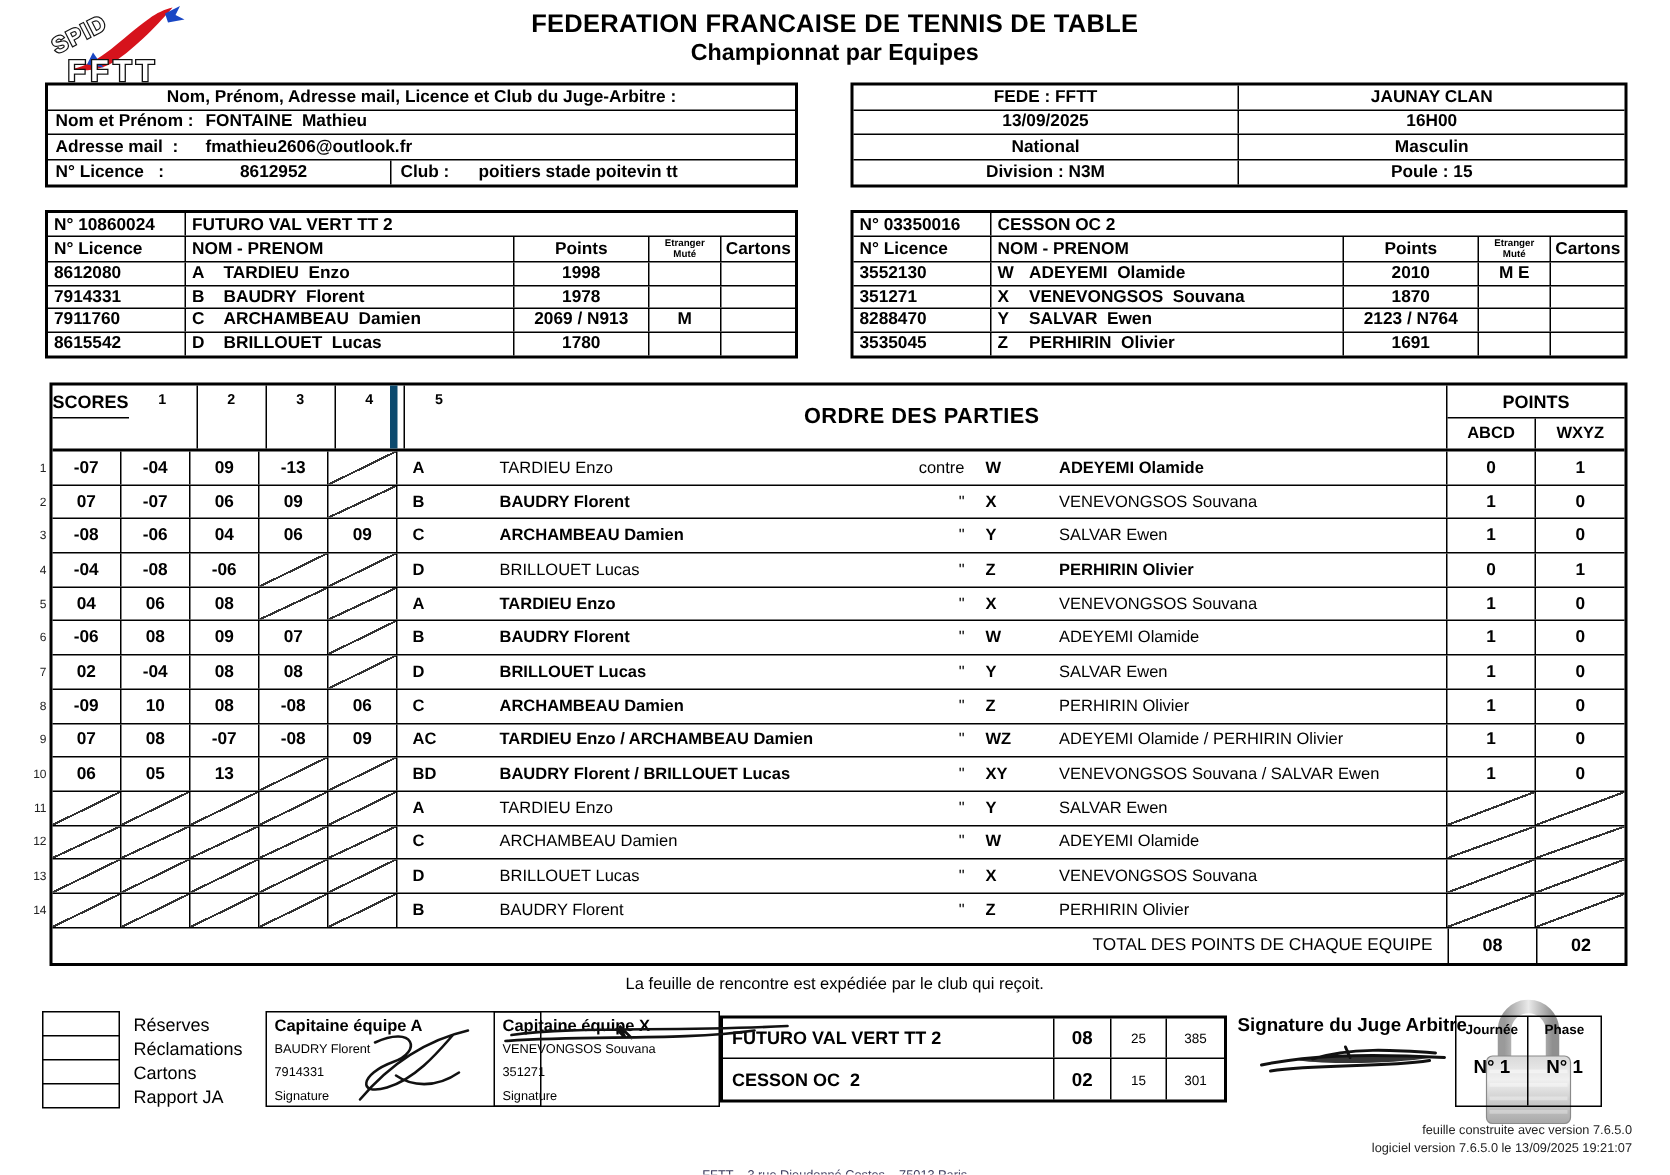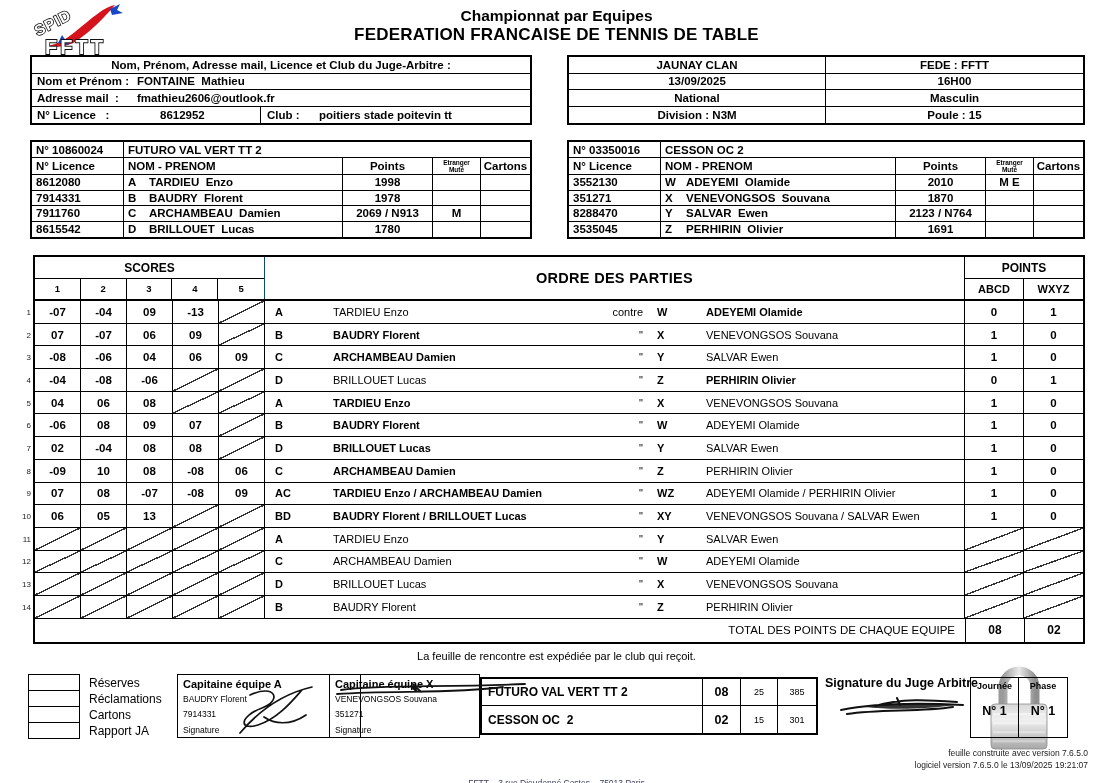--- a/index.html
+++ b/index.html
@@ -47,21 +47,21 @@
   .c.etr{width:48px;justify-content:center;}
   .c.car{width:49px;border-right:none;justify-content:center;}
   .c.rest{flex:1;border-right:none;}
   .etr2{flex-direction:column;font-size:6.5px;line-height:1.1;font-weight:bold;justify-content:center;}
   .pl{display:inline-block;width:21px;}
   .pn{white-space:pre;}
 
   
   #grid{left:33px;top:255px;width:1052px;border:2px solid #000;}
   .g-head{display:flex;height:44px;border-bottom:2px solid #000;}
-  .gh-left{width:230px;border-right:1px solid #0c4a6e;display:flex;flex-direction:column;}
+  .gh-left{width:230px;border-right:5px solid #0c4a6e;display:flex;flex-direction:row;}
   .gh-scores{height:22px;border-bottom:1px solid #000;text-align:center;font-weight:bold;font-size:12px;line-height:22px;}
   .gh-sets{display:flex;flex:1;}
   .gh-set{width:46px;text-align:center;font-size:9.5px;font-weight:bold;line-height:20px;border-right:1px solid #000;}
   .gh-set:last-child{border-right:none;}
   .gh-mid{flex:1;border-right:1px solid #000;display:flex;align-items:center;justify-content:center;font-weight:bold;font-size:14.5px;letter-spacing:.3px;}
   .gh-right{width:118px;display:flex;flex-direction:column;}
   .gh-points{height:22px;border-bottom:1px solid #000;text-align:center;font-weight:bold;font-size:12px;line-height:22px;}
   .gh-cols{display:flex;flex:1;}
   .gh-col{width:59px;text-align:center;font-weight:bold;font-size:11px;line-height:20px;}
   .gh-col:first-child{border-right:1px solid #000;}
@@ -132,22 +132,22 @@
   <svg width="118" height="54" viewBox="0 0 118 54">
     <path d="M26,44 C46,40 58,24 78,10 C82,7 88,4 93,3 C88,9 72,27 56,38 C46,45 34,46 26,44 Z" fill="#d6131c"></path>
     <path d="M88,7 l10,-5 -3,6 6,3 -11,2 z" fill="#1a47c4"></path>
     <path d="M40,33 l7,10 -11,-2 z" fill="#1a47c4"></path>
     <text x="10" y="24" transform="rotate(-27 34 17)" font-family="Liberation Sans, sans-serif" font-size="15" font-weight="bold" letter-spacing="1" fill="#fff" stroke="#111" stroke-width="1.6" paint-order="stroke">SPID</text>
     <text x="23" y="52" font-family="Liberation Sans, sans-serif" font-size="20" font-weight="bold" letter-spacing="3" fill="#fff" stroke="#111" stroke-width="1.8" paint-order="stroke">FFTT</text>
   </svg>
 </div>
 
 <div class="abs" id="title-block">
+  <div id="title1">FEDERATION FRANCAISE DE TENNIS DE TABLE</div>
   <div id="title2">Championnat par Equipes</div>
-  <div id="title1">FEDERATION FRANCAISE DE TENNIS DE TABLE</div>
 </div>
 
 <div class="abs" id="judge-table">
   <div class="ji-row">
     <div class="ji-full">Nom, Prénom, Adresse mail, Licence et Club du Juge-Arbitre :</div>
   </div>
   <div class="ji-row">
     <div class="ji-label">Nom et Prénom :</div>
     <div class="ji-val">FONTAINE  Mathieu</div>
   </div>
@@ -160,22 +160,22 @@
     <div class="ji-licval">8612952</div>
     <div class="ji-clubcell">
       <div class="ji-clublabel">Club :</div>
       <div class="ji-val">poitiers stade poitevin tt</div>
     </div>
   </div>
 </div>
 
 <div class="abs" id="match-table">
   <div class="mi-row">
+    <div class="mi-cell">FEDE : FFTT</div>
     <div class="mi-cell">JAUNAY CLAN</div>
-    <div class="mi-cell">FEDE : FFTT</div>
   </div>
   <div class="mi-row">
     <div class="mi-cell">13/09/2025</div>
     <div class="mi-cell">16H00</div>
   </div>
   <div class="mi-row">
     <div class="mi-cell">National</div>
     <div class="mi-cell">Masculin</div>
   </div>
   <div class="mi-row">

